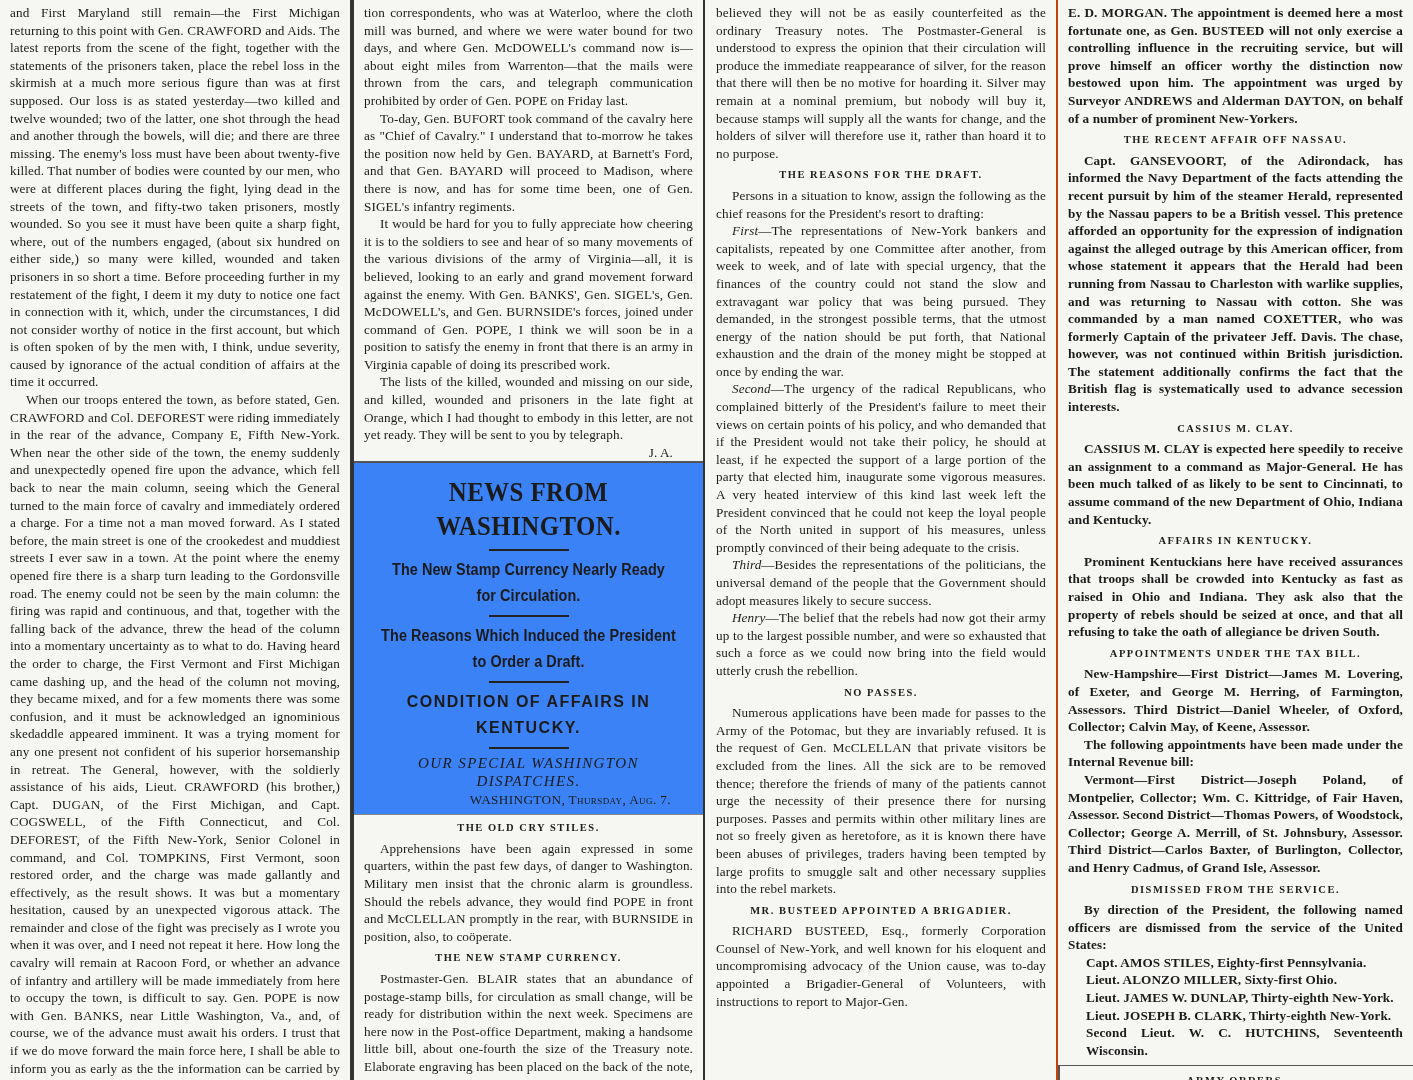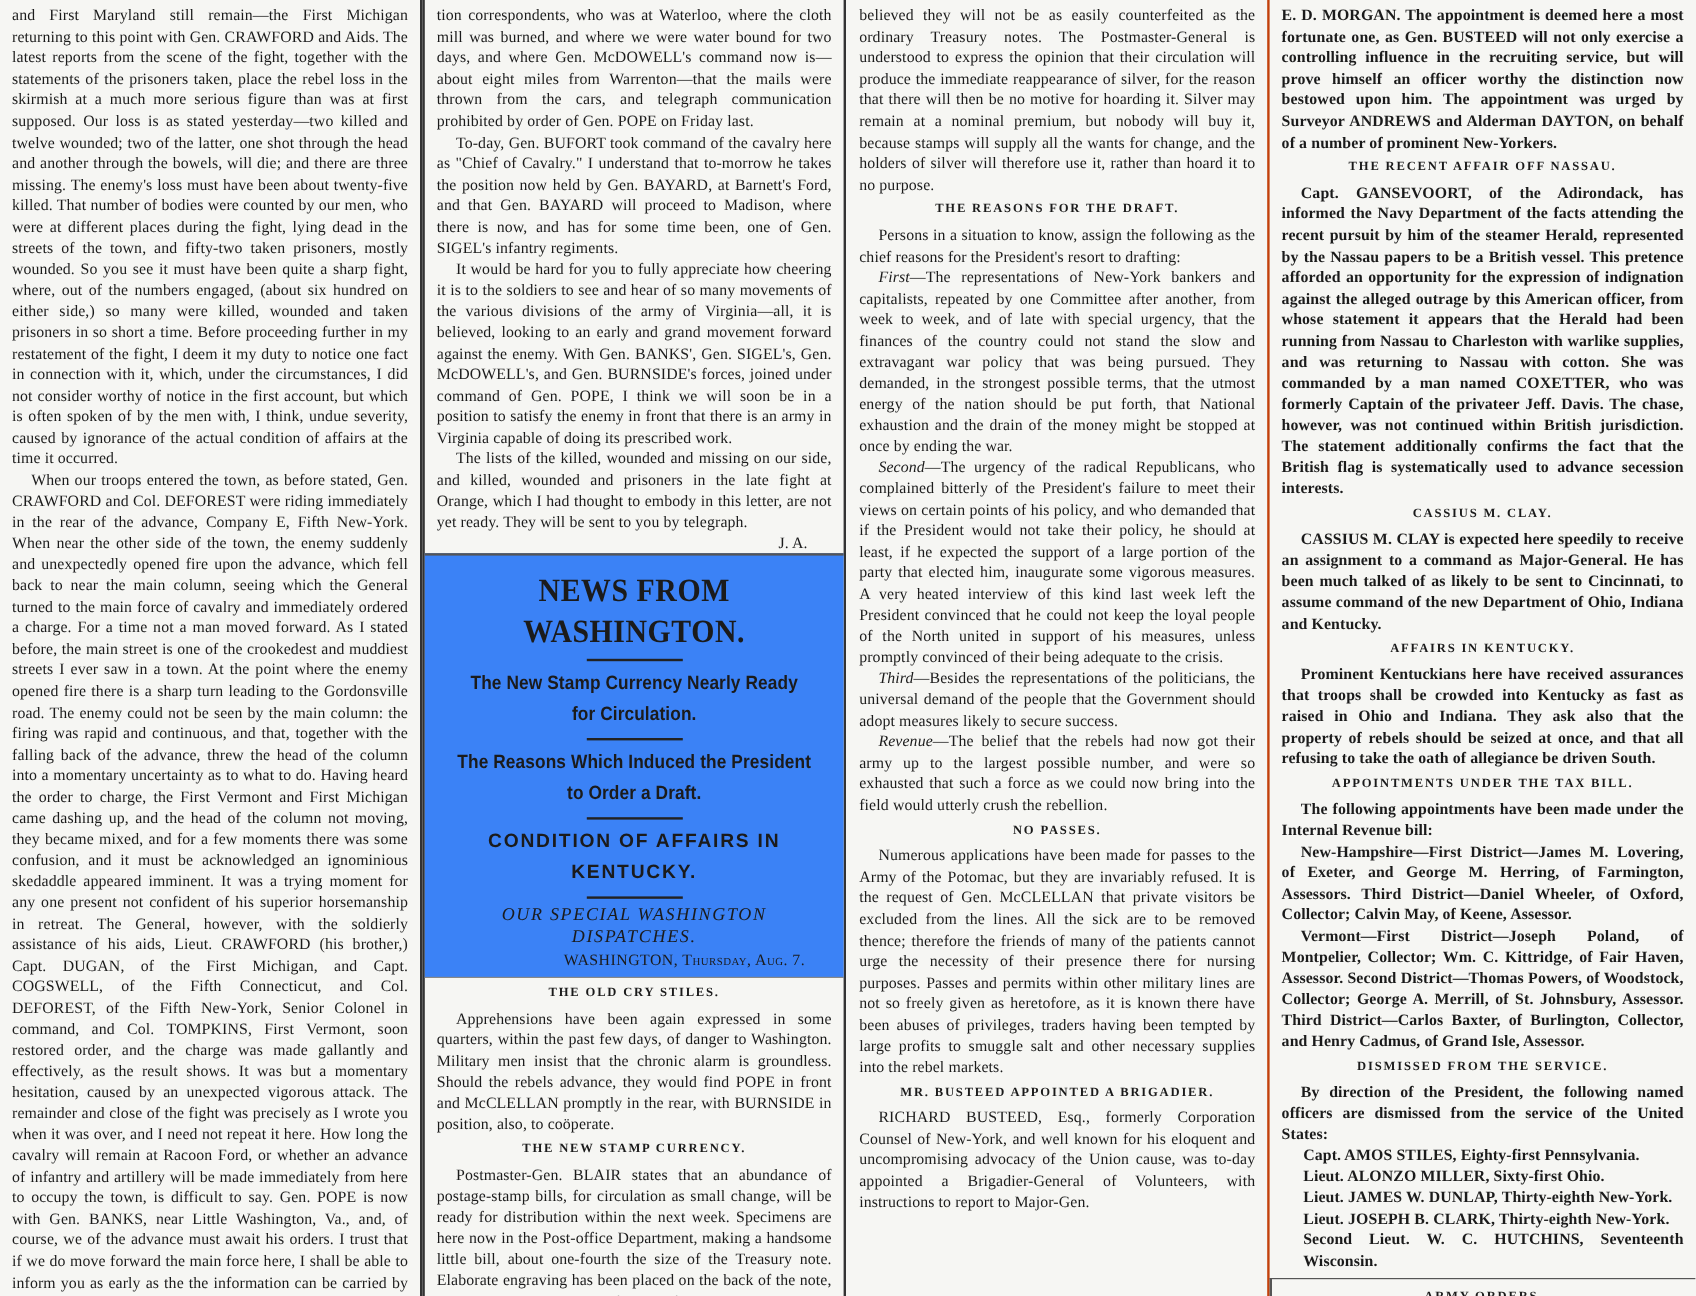--- a/index.html
+++ b/index.html
@@ -85,38 +85,38 @@
   <p>Postmaster-Gen. BLAIR states that an abundance of postage-stamp bills, for circulation as small change, will be ready for distribution within the next week. Specimens are here now in the Post-office Department, making a handsome little bill, about one-fourth the size of the Treasury note. Elaborate engraving has been placed on the back of the note, precluding the possibility of counterfeiting by photograph. It is</p>
 </div>
 
 <div id="c3" class="col">
   <p class="noind">believed they will not be as easily counterfeited as the ordinary Treasury notes. The Postmaster-General is understood to express the opinion that their circulation will produce the immediate reappearance of silver, for the reason that there will then be no motive for hoarding it. Silver may remain at a nominal premium, but nobody will buy it, because stamps will supply all the wants for change, and the holders of silver will therefore use it, rather than hoard it to no purpose.</p>
   <div class="sub">THE REASONS FOR THE DRAFT.</div>
   <p>Persons in a situation to know, assign the following as the chief reasons for the President's resort to drafting:</p>
   <p><i>First</i><span>—The representations of New-York bankers and capitalists, repeated by one Committee after another, from week to week, and of late with special urgency, that the finances of the country could not stand the slow and extravagant war policy that was being pursued. They demanded, in the strongest possible terms, that the utmost energy of the nation should be put forth, that National exhaustion and the drain of the money might be stopped at once by ending the war.</span></p>
   <p><i>Second</i><span>—The urgency of the radical Republicans, who complained bitterly of the President's failure to meet their views on certain points of his policy, and who demanded that if the President would not take their policy, he should at least, if he expected the support of a large portion of the party that elected him, inaugurate some vigorous measures. A very heated interview of this kind last week left the President convinced that he could not keep the loyal people of the North united in support of his measures, unless promptly convinced of their being adequate to the crisis.</span></p>
   <p><i>Third</i><span>—Besides the representations of the politicians, the universal demand of the people that the Government should adopt measures likely to secure success.</span></p>
-  <p><i>Revenue</i><span>—The belief that the rebels had now got their army up to the largest possible number, and were so exhausted that such a force as we could now bring into the field would utterly crush the rebellion.</span></p>
+  <p><i>Henry</i><span>—The belief that the rebels had now got their army up to the largest possible number, and were so exhausted that such a force as we could now bring into the field would utterly crush the rebellion.</span></p>
   <div class="sub">NO PASSES.</div>
   <p>Numerous applications have been made for passes to the Army of the Potomac, but they are invariably refused. It is the request of Gen. McCLELLAN that private visitors be excluded from the lines. All the sick are to be removed thence; therefore the friends of many of the patients cannot urge the necessity of their presence there for nursing purposes. Passes and permits within other military lines are not so freely given as heretofore, as it is known there have been abuses of privileges, traders having been tempted by large profits to smuggle salt and other necessary supplies into the rebel markets.</p>
   <div class="sub">MR. BUSTEED APPOINTED A BRIGADIER.</div>
   <p>RICHARD BUSTEED, Esq., formerly Corporation Counsel of New-York, and well known for his eloquent and uncompromising advocacy of the Union cause, was to-day appointed a Brigadier-General of Volunteers, with instructions to report to Major-Gen.</p>
 </div>
 
 <div id="c4" class="col">
   <p class="noind">E. D. MORGAN. The appointment is deemed here a most fortunate one, as Gen. BUSTEED will not only exercise a controlling influence in the recruiting service, but will prove himself an officer worthy the distinction now bestowed upon him. The appointment was urged by Surveyor ANDREWS and Alderman DAYTON, on behalf of a number of prominent New-Yorkers.</p>
   <div class="sub">THE RECENT AFFAIR OFF NASSAU.</div>
   <p>Capt. GANSEVOORT, of the Adirondack, has informed the Navy Department of the facts attending the recent pursuit by him of the steamer Herald, represented by the Nassau papers to be a British vessel. This pretence afforded an opportunity for the expression of indignation against the alleged outrage by this American officer, from whose statement it appears that the Herald had been running from Nassau to Charleston with warlike supplies, and was returning to Nassau with cotton. She was commanded by a man named COXETTER, who was formerly Captain of the privateer Jeff. Davis. The chase, however, was not continued within British jurisdiction. The statement additionally confirms the fact that the British flag is systematically used to advance secession interests.</p>
   <div class="sub">CASSIUS M. CLAY.</div>
   <p>CASSIUS M. CLAY is expected here speedily to receive an assignment to a command as Major-General. He has been much talked of as likely to be sent to Cincinnati, to assume command of the new Department of Ohio, Indiana and Kentucky.</p>
   <div class="sub">AFFAIRS IN KENTUCKY.</div>
   <p>Prominent Kentuckians here have received assurances that troops shall be crowded into Kentucky as fast as raised in Ohio and Indiana. They ask also that the property of rebels should be seized at once, and that all refusing to take the oath of allegiance be driven South.</p>
   <div class="sub">APPOINTMENTS UNDER THE TAX BILL.</div>
+  <p>New-Hampshire—First District—James M. Lovering, of Exeter, and George M. Herring, of Farmington, Assessors. Third District—Daniel Wheeler, of Oxford, Collector; Calvin May, of Keene, Assessor.</p>
   <p>The following appointments have been made under the Internal Revenue bill:</p>
-  <p>New-Hampshire—First District—James M. Lovering, of Exeter, and George M. Herring, of Farmington, Assessors. Third District—Daniel Wheeler, of Oxford, Collector; Calvin May, of Keene, Assessor.</p>
   <p>Vermont—First District—Joseph Poland, of Montpelier, Collector; Wm. C. Kittridge, of Fair Haven, Assessor. Second District—Thomas Powers, of Woodstock, Collector; George A. Merrill, of St. Johnsbury, Assessor. Third District—Carlos Baxter, of Burlington, Collector, and Henry Cadmus, of Grand Isle, Assessor.</p>
   <div class="sub">DISMISSED FROM THE SERVICE.</div>
   <p>By direction of the President, the following named officers are dismissed from the service of the United States:</p>
   <p class="list-item">Capt. AMOS STILES, Eighty-first Pennsylvania.</p>
   <p class="list-item">Lieut. ALONZO MILLER, Sixty-first Ohio.</p>
   <p class="list-item">Lieut. JAMES W. DUNLAP, Thirty-eighth New-York.</p>
   <p class="list-item">Lieut. JOSEPH B. CLARK, Thirty-eighth New-York.</p>
   <p class="list-item">Second Lieut. W. C. HUTCHINS, Seventeenth Wisconsin.</p>
   <div class="section-box">
     <div class="sub">ARMY ORDERS.</div>

